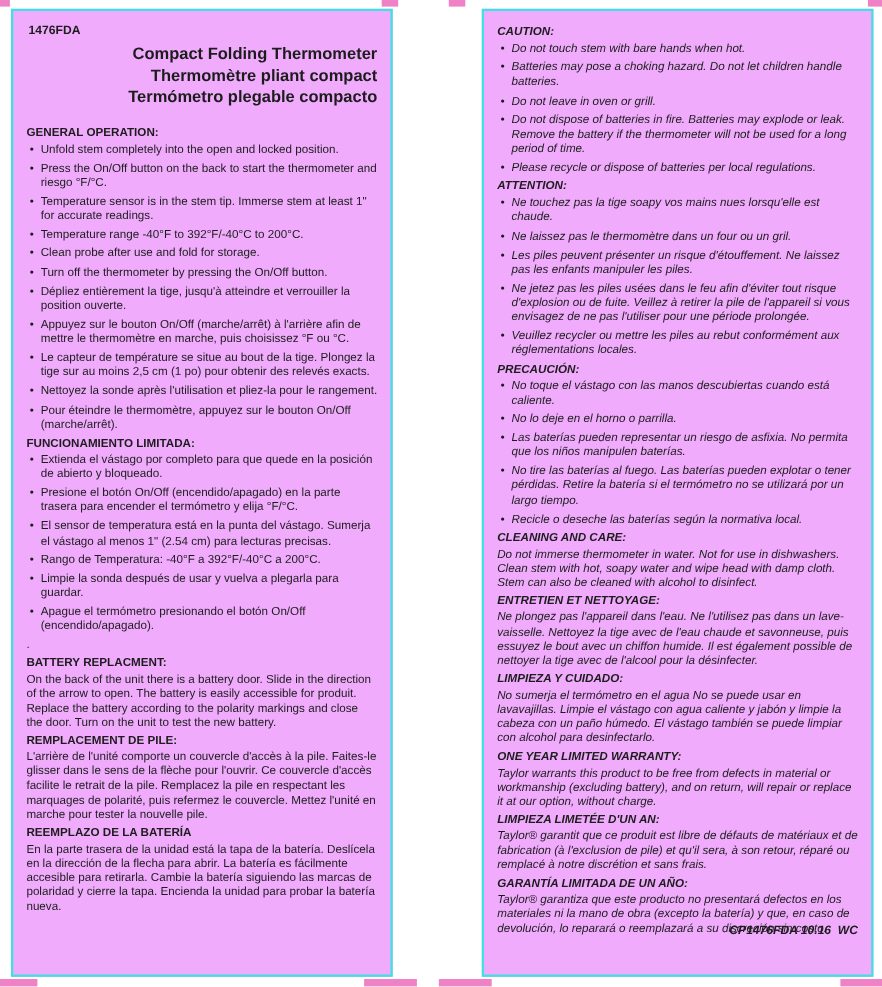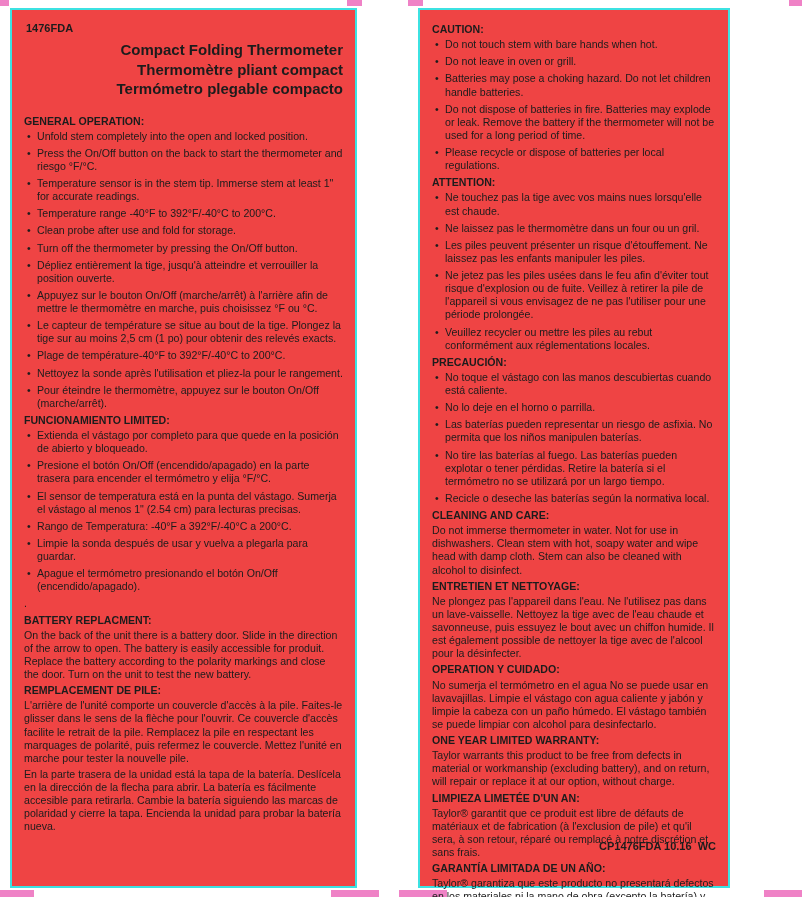--- a/index.html
+++ b/index.html
@@ -10,24 +10,24 @@
   body{
     width:802px;height:897px;position:relative;
     font-family:"Liberation Sans", sans-serif;
     color:#1c1c1c;
     -webkit-font-smoothing:antialiased;
   }
   .sheet{position:relative;width:802px;height:897px;background:#fff;overflow:hidden;}
   .panel{
     position:absolute;top:8px;height:880px;
     border:2px solid var(--panel-border);
-    background:#ef4444;box-sizing:border-box;
+    background:#f0abfc;box-sizing:border-box;
   }
   .panel-left{left:10px;width:347px;}
-  .panel-right{left:418px;width:312px;}
+  .panel-right{left:438px;width:356px;font-style:italic;}
   .panel-inner{padding:10px 12px 8px 12px;}
   .model{font-weight:bold;font-size:11px;margin:2px 0 6px 2px;}
   .title{text-align:right;font-weight:bold;font-size:15px;line-height:1.3;margin:0 0 16px 0;}
   .heading{font-weight:bold;font-size:10.6px;line-height:1.24;margin:3px 0 2px 0;}
   ul.bullets{margin:0 0 2px 0;padding:0 0 0 13px;list-style:none;}
   ul.bullets li{
     position:relative;font-size:10.6px;line-height:1.24;margin:0 0 4px 0;
   }
   ul.bullets li::before{content:"\2022";position:absolute;left:-10px;top:0;}
   .para{margin:0 0 3px 0;font-size:10.6px;line-height:1.24;}
@@ -77,69 +77,69 @@
               <li>Temperature range -40°F to 392°F/-40°C to 200°C.</li>
               <li>Clean probe after use and fold for storage.</li>
               <li>Turn off the thermometer by pressing the On/Off button.</li>
             </ul>
           </div>
           <div class="section">
             <ul class="bullets">
               <li>Dépliez entièrement la tige, jusqu'à atteindre et verrouiller la position ouverte.</li>
               <li>Appuyez sur le bouton On/Off (marche/arrêt) à l'arrière afin de mettre le thermomètre en marche, puis choisissez °F ou °C.</li>
               <li>Le capteur de température se situe au bout de la tige. Plongez la tige sur au moins 2,5 cm (1 po) pour obtenir des relevés exacts.</li>
-              <li>Plage de température-40°F to 392°F/-40°C to 200°C.</li>
               <li>Nettoyez la sonde après l'utilisation et pliez-la pour le rangement.</li>
               <li>Pour éteindre le thermomètre, appuyez sur le bouton On/Off (marche/arrêt).</li>
             </ul>
           </div>
           <div class="section">
-            <div class="heading">FUNCIONAMIENTO LIMITED:</div>
+            <div class="heading">FUNCIONAMIENTO LIMITADA:</div>
             <ul class="bullets">
               <li>Extienda el vástago por completo para que quede en la posición de abierto y bloqueado.</li>
               <li>Presione el botón On/Off (encendido/apagado) en la parte trasera para encender el termómetro y elija °F/°C.</li>
               <li>El sensor de temperatura está en la punta del vástago. Sumerja el vástago al menos 1" (2.54 cm) para lecturas precisas.</li>
               <li>Rango de Temperatura: -40°F a 392°F/-40°C a 200°C.</li>
               <li>Limpie la sonda después de usar y vuelva a plegarla para guardar.</li>
               <li>Apague el termómetro presionando el botón On/Off (encendido/apagado).</li>
             </ul>
             <p class="para">.</p>
           </div>
           <div class="section">
             <div class="heading">BATTERY REPLACMENT:</div>
             <p class="para">On the back of the unit there is a battery door. Slide in the direction of the arrow to open. The battery is easily accessible for produit. Replace the battery according to the polarity markings and close the door. Turn on the unit to test the new battery.</p>
           </div>
           <div class="section">
             <div class="heading">REMPLACEMENT DE PILE:</div>
             <p class="para">L'arrière de l'unité comporte un couvercle d'accès à la pile. Faites-le glisser dans le sens de la flèche pour l'ouvrir. Ce couvercle d'accès facilite le retrait de la pile. Remplacez la pile en respectant les marquages de polarité, puis refermez le couvercle. Mettez l'unité en marche pour tester la nouvelle pile.</p>
           </div>
           <div class="section">
+            <div class="heading">REEMPLAZO DE LA BATERÍA</div>
             <p class="para">En la parte trasera de la unidad está la tapa de la batería. Deslícela en la dirección de la flecha para abrir. La batería es fácilmente accesible para retirarla. Cambie la batería siguiendo las marcas de polaridad y cierre la tapa. Encienda la unidad para probar la batería nueva.</p>
           </div>
         </div>
     </div>
   </div>
 
   <div class="panel panel-right">
     <div class="panel-inner">
       <div class="sections" id="right-sections">
           <div class="section">
             <div class="heading">CAUTION:</div>
             <ul class="bullets">
               <li>Do not touch stem with bare hands when hot.</li>
+              <li>Batteries may pose a choking hazard. Do not let children handle batteries.</li>
               <li>Do not leave in oven or grill.</li>
-              <li>Batteries may pose a choking hazard. Do not let children handle batteries.</li>
               <li>Do not dispose of batteries in fire. Batteries may explode or leak. Remove the battery if the thermometer will not be used for a long period of time.</li>
               <li>Please recycle or dispose of batteries per local regulations.</li>
             </ul>
           </div>
           <div class="section">
             <div class="heading">ATTENTION:</div>
             <ul class="bullets">
-              <li>Ne touchez pas la tige avec vos mains nues lorsqu'elle est chaude.</li>
+              <li>Ne touchez pas la tige soapy vos mains nues lorsqu'elle est chaude.</li>
               <li>Ne laissez pas le thermomètre dans un four ou un gril.</li>
               <li>Les piles peuvent présenter un risque d'étouffement. Ne laissez pas les enfants manipuler les piles.</li>
               <li>Ne jetez pas les piles usées dans le feu afin d'éviter tout risque d'explosion ou de fuite. Veillez à retirer la pile de l'appareil si vous envisagez de ne pas l'utiliser pour une période prolongée.</li>
               <li>Veuillez recycler ou mettre les piles au rebut conformément aux réglementations locales.</li>
             </ul>
           </div>
           <div class="section">
             <div class="heading">PRECAUCIÓN:</div>
             <ul class="bullets">
               <li>No toque el vástago con las manos descubiertas cuando está caliente.</li>
@@ -151,21 +151,21 @@
           </div>
           <div class="section">
             <div class="heading">CLEANING AND CARE:</div>
             <p class="para">Do not immerse thermometer in water. Not for use in dishwashers. Clean stem with hot, soapy water and wipe head with damp cloth. Stem can also be cleaned with alcohol to disinfect.</p>
           </div>
           <div class="section">
             <div class="heading">ENTRETIEN ET NETTOYAGE:</div>
             <p class="para">Ne plongez pas l'appareil dans l'eau. Ne l'utilisez pas dans un lave-vaisselle. Nettoyez la tige avec de l'eau chaude et savonneuse, puis essuyez le bout avec un chiffon humide. Il est également possible de nettoyer la tige avec de l'alcool pour la désinfecter.</p>
           </div>
           <div class="section">
-            <div class="heading">OPERATION Y CUIDADO:</div>
+            <div class="heading">LIMPIEZA Y CUIDADO:</div>
             <p class="para">No sumerja el termómetro en el agua No se puede usar en lavavajillas. Limpie el vástago con agua caliente y jabón y limpie la cabeza con un paño húmedo. El vástago también se puede limpiar con alcohol para desinfectarlo.</p>
           </div>
           <div class="section">
             <div class="heading">ONE YEAR LIMITED WARRANTY:</div>
             <p class="para">Taylor warrants this product to be free from defects in material or workmanship (excluding battery), and on return, will repair or replace it at our option, without charge.</p>
           </div>
           <div class="section">
             <div class="heading">LIMPIEZA LIMETÉE D'UN AN:</div>
             <p class="para">Taylor® garantit que ce produit est libre de défauts de matériaux et de fabrication (à l'exclusion de pile) et qu'il sera, à son retour, réparé ou remplacé à notre discrétion et sans frais.</p>
           </div>

